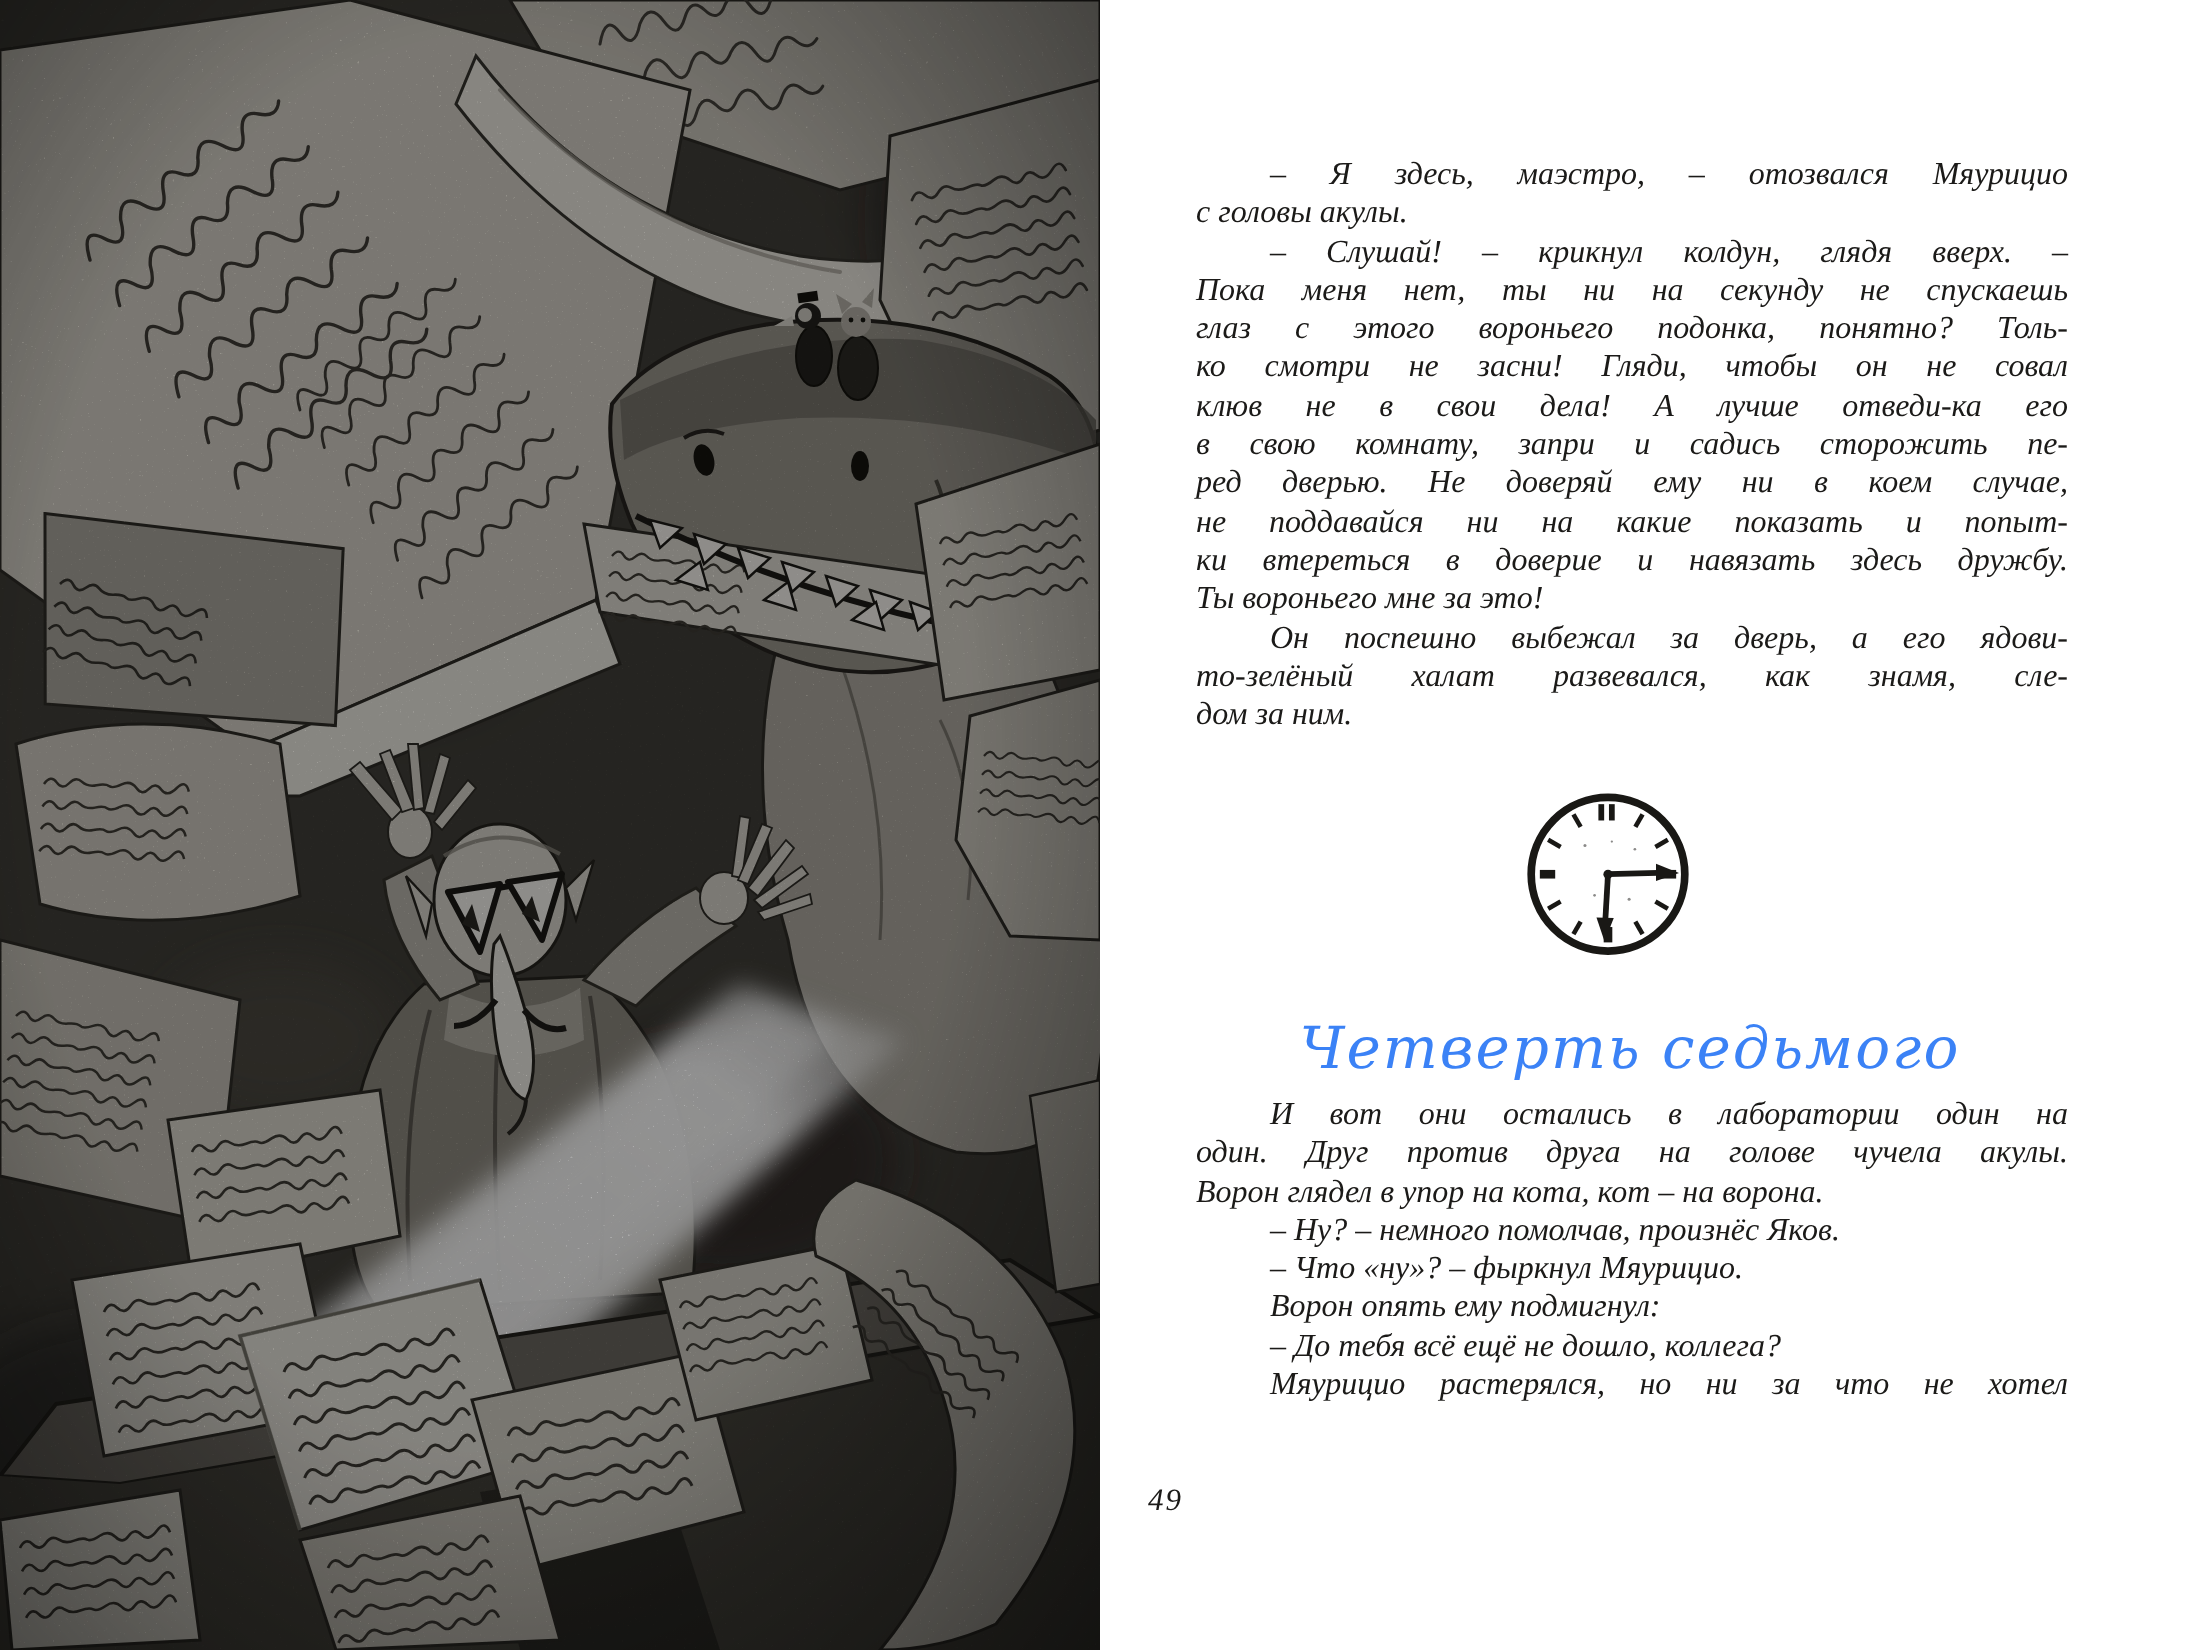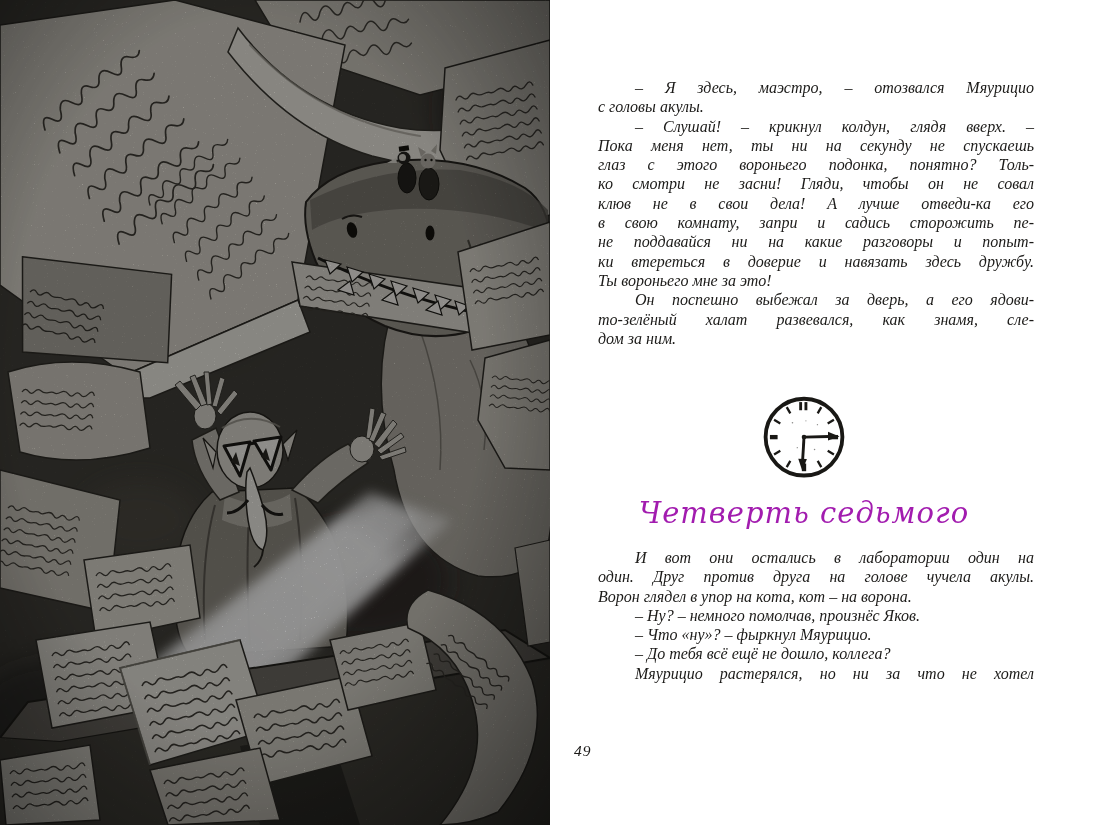--- a/index.html
+++ b/index.html
@@ -11,23 +11,23 @@
   .text-col{position:absolute;left:48px;top:0;width:436px;height:825px;font-style:italic;}
   .body-text{position:absolute;left:0;width:436px;font-size:16px;line-height:19.3px;}
   .body-top{top:78px;}
   .body-bottom{top:548px;}
   .para{margin:0;}
   .tline{text-align:justify;text-align-last:justify;white-space:nowrap;}
   .tline.last{text-align-last:auto;white-space:normal;}
   .tline.first{text-indent:37px;}
 
   .clock-wrap{position:absolute;top:391px;left:158px;width:96px;height:98px;}
-  .chapter-heading{position:absolute;top:496px;left:-12px;width:436px;margin:0;
+  .chapter-heading{position:absolute;top:496px;left:-12px;width:436px;margin:11px;
       text-align:center;font-family:"DejaVu Serif", serif;font-weight:400;
-      font-size:29px;letter-spacing:1px;color:#a21caf;}
+      font-size:29px;letter-spacing:1px;color:#3b82f6;}
   .page-number{position:absolute;top:742px;left:-24px;width:436px;text-align:left;
       font-size:15.5px;letter-spacing:1px;color:#1b1a18;}
 </style>
 </head>
 <body>
 
 <div class="stage">
 
   <div class="page-left" role="img" aria-label="Black-and-white illustration: a frightened bald sorcerer with triangular glasses and a long drooping white nose throws up his long-fingered hands among dozens of flying handwritten pages; a stuffed shark head with a page in its teeth looms above, with a small raven and cat perched on it; a beam of light cuts across a desk buried in scribbled papers.">
     <svg width="550" height="825" viewBox="0 0 550 825" xmlns="http://www.w3.org/2000/svg">
@@ -289,21 +289,22 @@
             <div class="tline first">– Я здесь, маэстро, – отозвался Мяурицио</div>
             <div class="tline last">с головы акулы.</div>
           </div>
           <div class="para">
             <div class="tline first">– Слушай! – крикнул колдун, глядя вверх. –</div>
             <div class="tline">Пока меня нет, ты ни на секунду не спускаешь</div>
             <div class="tline">глаз с этого вороньего подонка, понятно? Толь-</div>
             <div class="tline">ко смотри не засни! Гляди, чтобы он не совал</div>
             <div class="tline">клюв не в свои дела! А лучше отведи-ка его</div>
             <div class="tline">в свою комнату, запри и садись сторожить пе-</div>
-            <div class="tline">не поддавайся ни на какие разговоры и попыт-</div>
+            <div class="tline">ред дверью. Не доверяй ему ни в коем случае,</div>
+            <div class="tline">не поддавайся ни на какие показать и попыт-</div>
             <div class="tline">ки втереться в доверие и навязать здесь дружбу.</div>
             <div class="tline last">Ты вороньего мне за это!</div>
           </div>
           <div class="para">
             <div class="tline first">Он поспешно выбежал за дверь, а его ядови-</div>
             <div class="tline">то-зелёный халат развевался, как знамя, сле-</div>
             <div class="tline last">дом за ним.</div>
           </div>
         </div>
 
@@ -351,20 +352,23 @@
             <div class="tline">один. Друг против друга на голове чучела акулы.</div>
             <div class="tline last">Ворон глядел в упор на кота, кот – на ворона.</div>
           </div>
           <div class="para">
             <div class="tline first last">– Ну? – немного помолчав, произнёс Яков.</div>
           </div>
           <div class="para">
             <div class="tline first last">– Что «ну»? – фыркнул Мяурицио.</div>
           </div>
           <div class="para">
+            <div class="tline first last">Ворон опять ему подмигнул:</div>
+          </div>
+          <div class="para">
             <div class="tline first last">– До тебя всё ещё не дошло, коллега?</div>
           </div>
           <div class="para">
             <div class="tline first">Мяурицио растерялся, но ни за что не хотел</div>
           </div>
         </div>
 
       <div class="page-number">49</div>
     </div>
   </div>

